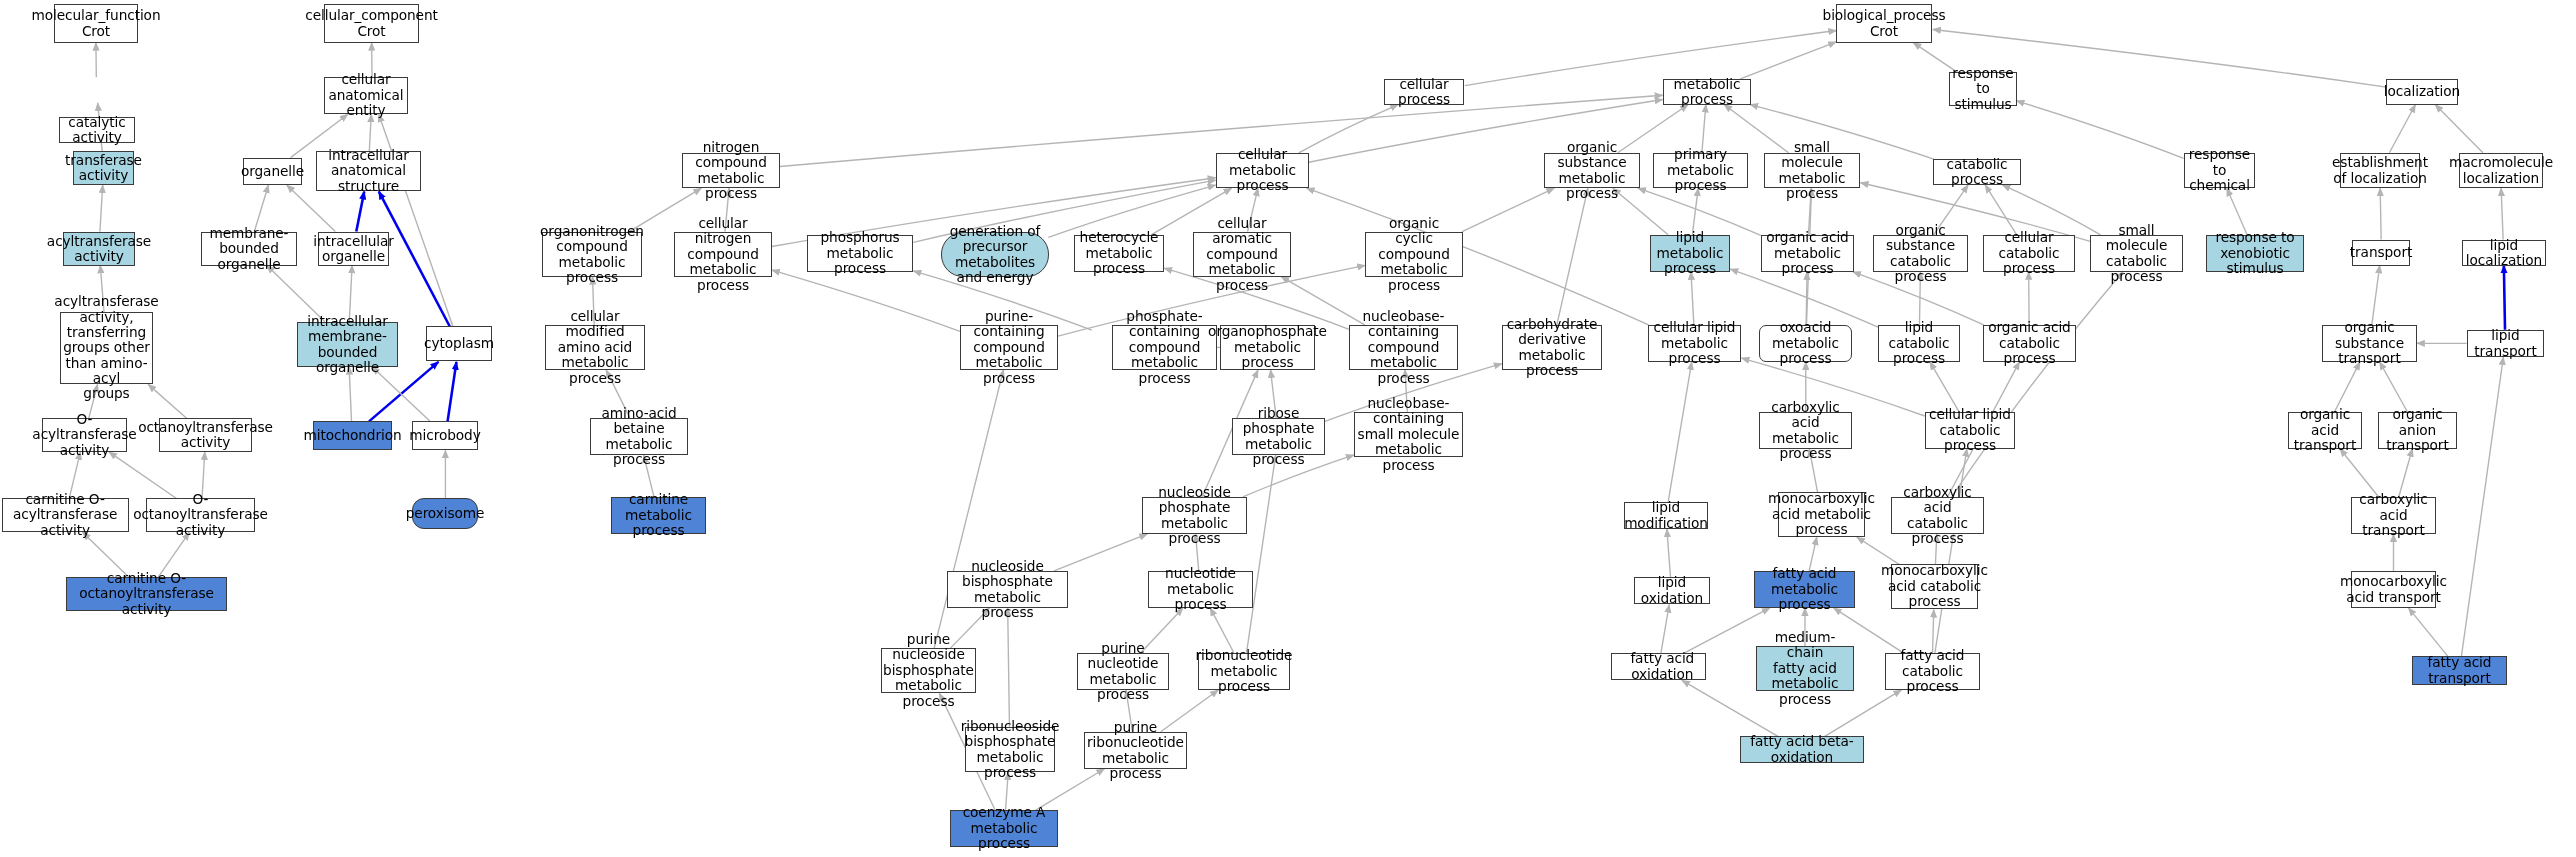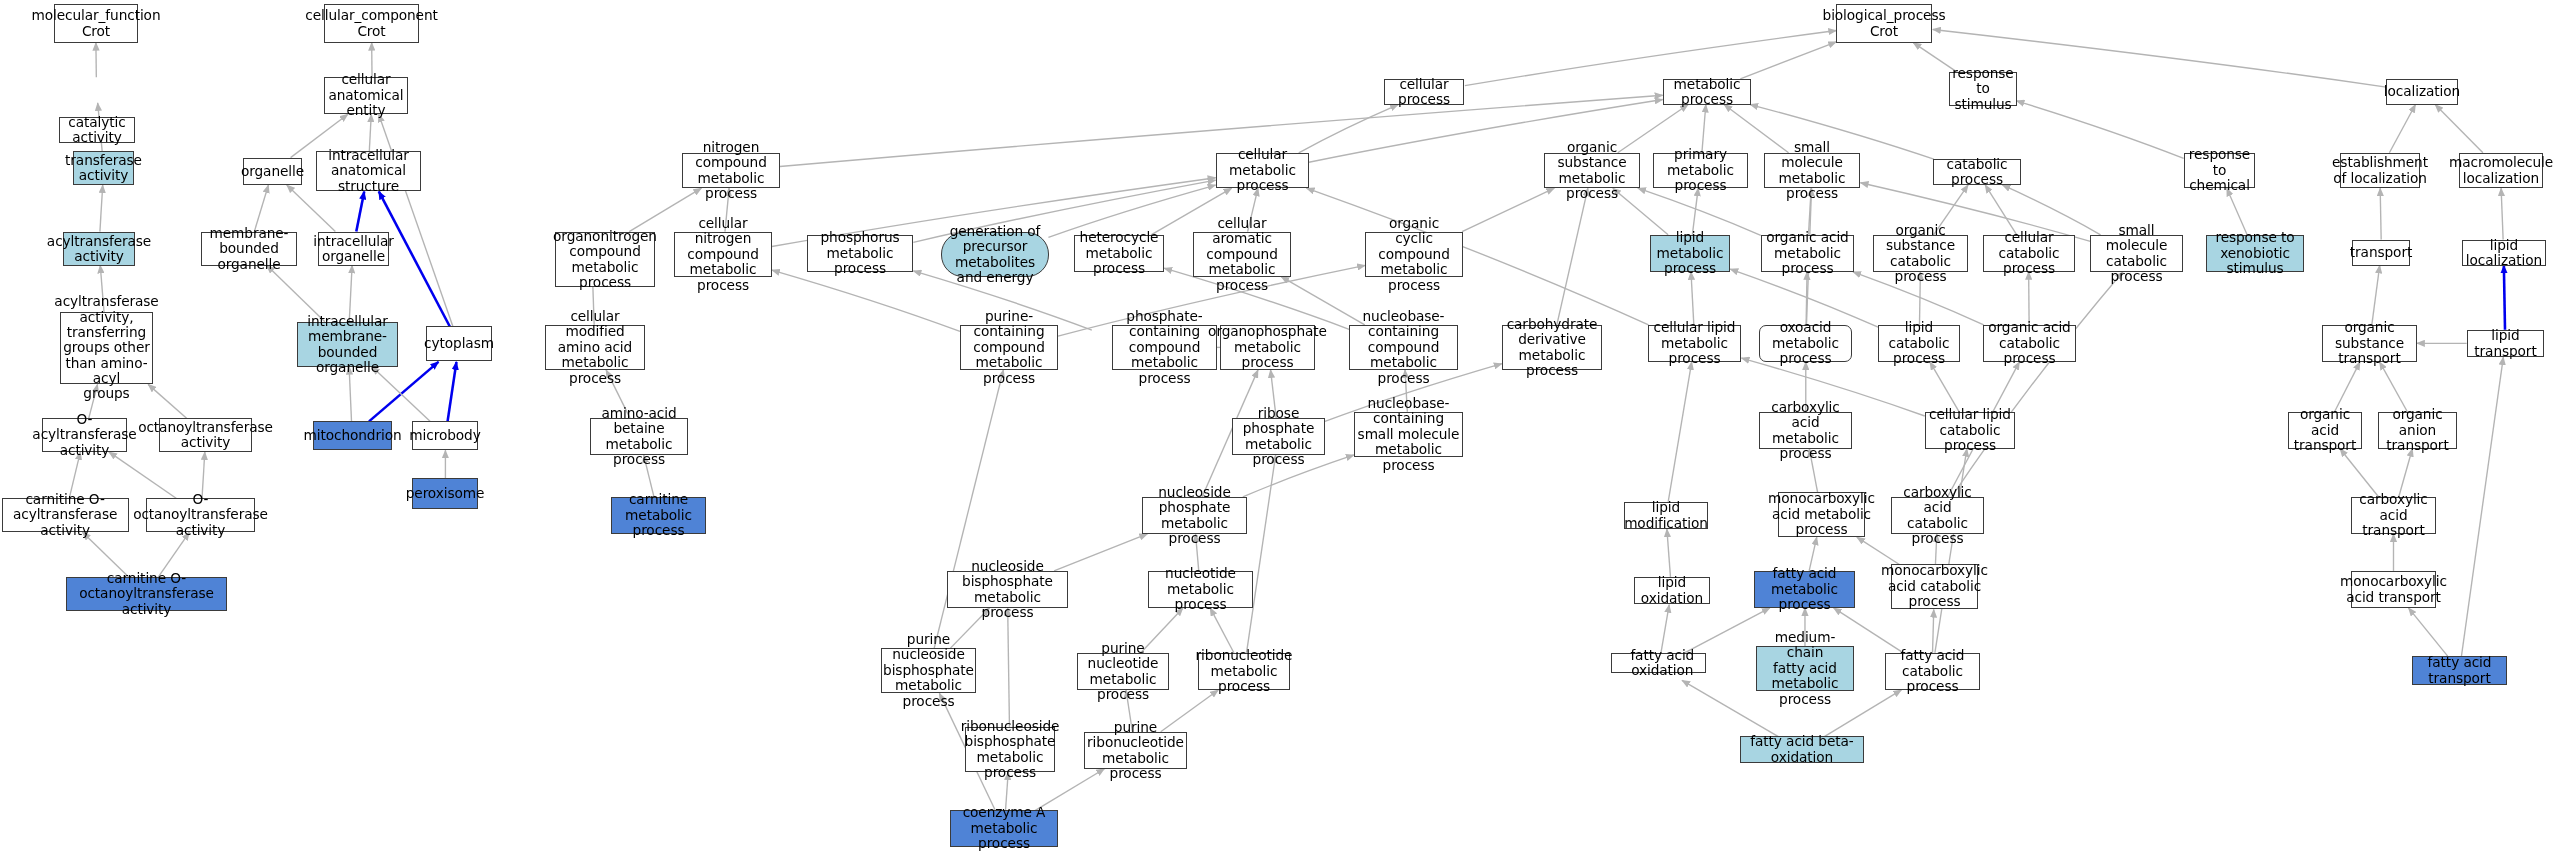--- a/index.html
+++ b/index.html
@@ -209,21 +209,21 @@
       <div class="node" style="left: 201px; top: 232px; width: 96px; height: 34px;">membrane-bounded
 organelle</div>
       <div class="node" style="left: 318px; top: 232px; width: 71px; height: 34px;">intracellular
 organelle</div>
       <div class="node lightblue" style="left: 297px; top: 322px; width: 101px; height: 45px;">intracellular
 membrane-bounded
 organelle</div>
       <div class="node" style="left: 426px; top: 326px; width: 66px; height: 35px;">cytoplasm</div>
       <div class="node blue" style="left: 313px; top: 421px; width: 79px; height: 29px;">mitochondrion</div>
       <div class="node" style="left: 412px; top: 421px; width: 66px; height: 29px;">microbody</div>
-      <div class="node blue" style="left: 412px; top: 478px; width: 66px; height: 31px;">peroxisome</div>
+      <div class="node blue" style="left: 412px; top: 498px; width: 66px; height: 31px; border-radius: 12px;">peroxisome</div>
       <div class="node" style="left: 1836px; top: 4px; width: 96px; height: 39px;">biological_process
 Crot</div>
       <div class="node" style="left: 1384px; top: 79px; width: 80px; height: 26px;">cellular process</div>
       <div class="node" style="left: 1663px; top: 79px; width: 88px; height: 26px;">metabolic process</div>
       <div class="node" style="left: 1949px; top: 72px; width: 68px; height: 34px;">response to
 stimulus</div>
       <div class="node" style="left: 2386px; top: 79px; width: 72px; height: 26px;">localization</div>
       <div class="node" style="left: 682px; top: 153px; width: 98px; height: 35px;">nitrogen compound
 metabolic process</div>
       <div class="node" style="left: 1216px; top: 153px; width: 93px; height: 35px;">cellular metabolic
@@ -234,21 +234,21 @@
 process</div>
       <div class="node" style="left: 1764px; top: 153px; width: 96px; height: 35px;">small molecule
 metabolic process</div>
       <div class="node" style="left: 1933px; top: 159px; width: 88px; height: 26px;">catabolic process</div>
       <div class="node" style="left: 2184px; top: 153px; width: 71px; height: 35px;">response to
 chemical</div>
       <div class="node" style="left: 2340px; top: 153px; width: 80px; height: 35px;">establishment
 of localization</div>
       <div class="node" style="left: 2459px; top: 153px; width: 84px; height: 35px;">macromolecule
 localization</div>
-      <div class="node" style="left: 555px; top: 232px; width: 100px; height: 55px;">organonitrogen
+      <div class="node" style="left: 542px; top: 232px; width: 100px; height: 45px;">organonitrogen
 compound metabolic
 process</div>
       <div class="node" style="left: 674px; top: 232px; width: 98px; height: 45px;">cellular nitrogen
 compound metabolic
 process</div>
       <div class="node" style="left: 807px; top: 235px; width: 106px; height: 37px;">phosphorus metabolic
 process</div>
       <div class="node lightblue" style="left: 941px; top: 232px; width: 108px; height: 45px; border-radius: 22px;">generation of
 precursor metabolites
 and energy</div>
@@ -341,21 +341,21 @@
 transport</div>
       <div class="node" style="left: 2378px; top: 412px; width: 79px; height: 37px;">organic anion
 transport</div>
       <div class="node" style="left: 881px; top: 648px; width: 95px; height: 45px;">purine nucleoside
 bisphosphate
 metabolic process</div>
       <div class="node" style="left: 1077px; top: 653px; width: 92px; height: 37px;">purine nucleotide
 metabolic process</div>
       <div class="node" style="left: 1198px; top: 653px; width: 92px; height: 37px;">ribonucleotide
 metabolic process</div>
-      <div class="node" style="left: 1611px; top: 653px; width: 95px; height: 20px; padding-left: 10px;">fatty acid oxidation</div>
+      <div class="node" style="left: 1611px; top: 653px; width: 95px; height: 27px; padding-left: 10px;">fatty acid oxidation</div>
       <div class="node lightblue" style="left: 1756px; top: 646px; width: 98px; height: 45px;">medium-chain
 fatty acid metabolic
 process</div>
       <div class="node" style="left: 1885px; top: 653px; width: 95px; height: 37px;">fatty acid catabolic
 process</div>
       <div class="node blue" style="left: 2412px; top: 656px; width: 95px; height: 29px;">fatty acid transport</div>
       <div class="node" style="left: 965px; top: 727px; width: 90px; height: 45px;">ribonucleoside
 bisphosphate
 metabolic process</div>
       <div class="node" style="left: 1084px; top: 732px; width: 103px; height: 37px;">purine ribonucleotide

